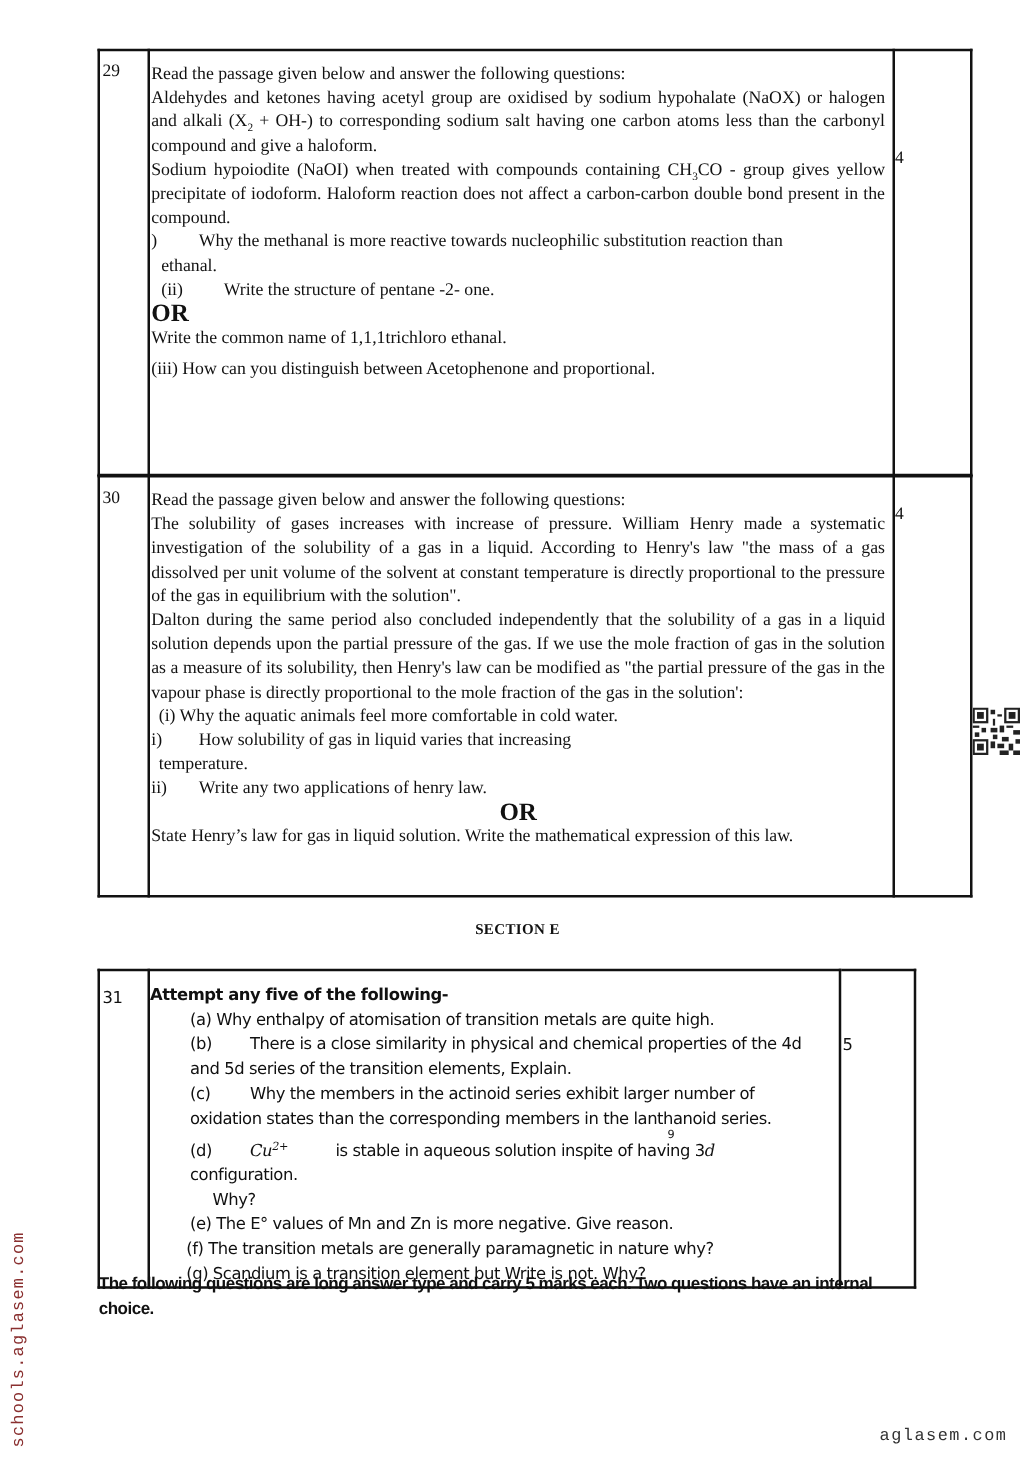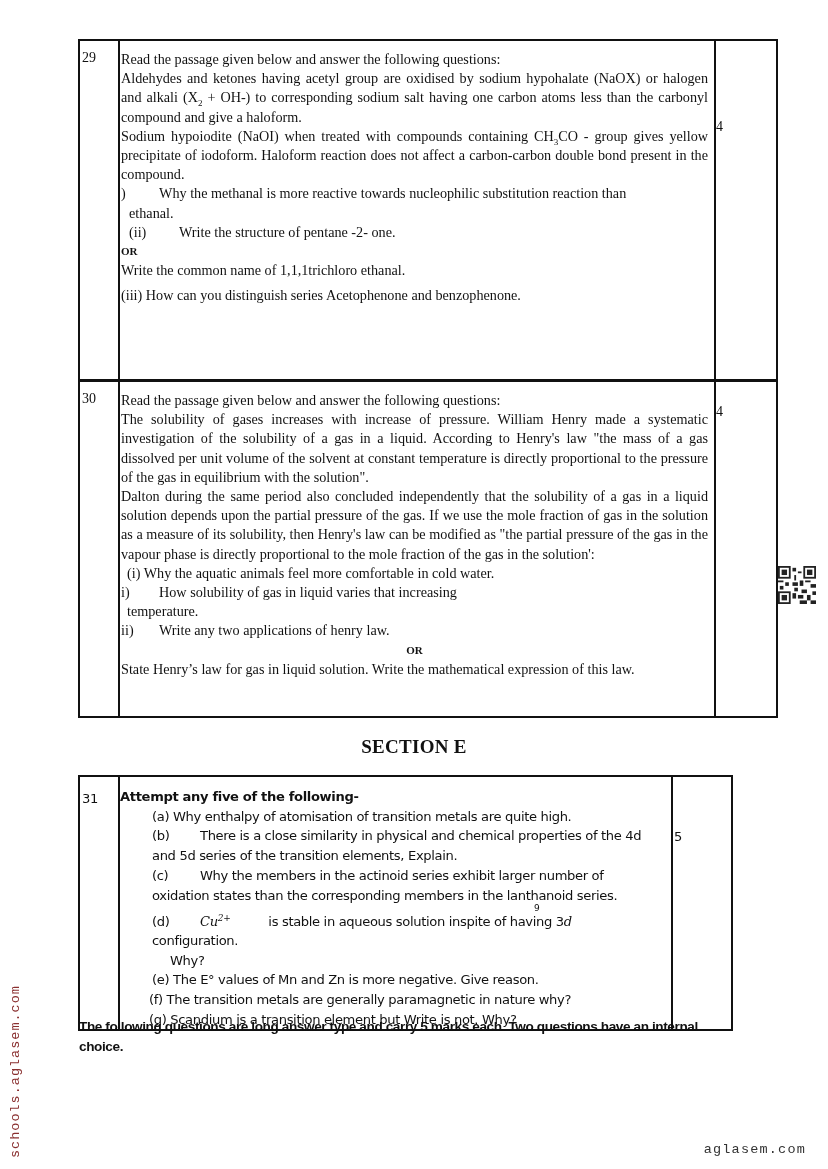--- a/index.html
+++ b/index.html
@@ -15,27 +15,27 @@
 
   #t29 { left: 78px; top: 39px; width: 700px; }
   #t29 td.content { height: 338px; }
   #t30 { left: 78px; top: 380px; width: 700px; }
   #t30 td.content { height: 334px; }
 
   .txt { font-family: "Liberation Serif", "DejaVu Serif", serif; font-size: 14.2px; line-height: 19.2px; }
   .just { text-align: justify; text-align-last: left; }
   .p { margin: 0; }
   .pad { padding-left: 1px; padding-right: 6px; }
-  .or { text-align: center; font-weight: bold; font-size: 11px; }
+  .or { text-align: center; font-weight: bold; font-size: 20px; }
   .tab { display: inline-block; width: 38px; }
   .tab2 { display: inline-block; width: 36px; }
   .ind1 { padding-left: 8px; }
   .ind2 { padding-left: 6px; }
 
-  #section-e { position: absolute; left: 0; width: 828px; top: 736px; text-align: center; font-weight: bold; font-size: 19px; letter-spacing: 0.3px; }
+  #section-e { position: absolute; left: 0; width: 828px; top: 736px; text-align: center; font-weight: bold; font-size: 12px; letter-spacing: 0.3px; }
 
   #t31 { left: 78px; top: 775px; width: 655px; }
   #t31 td.content { height: 238px; }
   .cal { font-family: "DejaVu Sans", "Liberation Sans", sans-serif; font-size: 13.1px; line-height: 19.6px; letter-spacing: -0.35px; }
   .subq { padding-left: 32px; }
   .it { font-style: italic; font-family: "DejaVu Serif", serif; }
 
   #instr { position: absolute; left: 79px; top: 1017px; width: 650px; font-family: Liberation Sans, sans-serif; font-weight: bold; font-size: 13.6px; line-height: 20px; letter-spacing: -0.4px; }
 
   #wm-left { position: absolute; left: 8px; top: 1158px; transform-origin: left top; transform: rotate(-90deg); font-family: "Liberation Mono", "DejaVu Sans Mono", monospace; font-size: 13.5px; color: #8a3030; letter-spacing: 1px; white-space: nowrap; }
@@ -54,21 +54,21 @@
     <td class="content">
       <div class="txt pad just" style="padding-top:9px;">
         <p class="p">Read the passage given below and answer the following questions:</p>
         <p class="p just"><span>Aldehydes and ketones having acetyl group are oxidised by sodium hypohalate (NaOX) or halogen and alkali (X</span><sub>2</sub><span> + OH-) to corresponding sodium salt having one carbon atoms less than the carbonyl compound and give a haloform.</span></p>
         <p class="p just"><span>Sodium hypoiodite (NaOI) when treated with compounds containing CH</span><sub>3</sub><span>CO - group gives yellow precipitate of iodoform. Haloform reaction does not affect a carbon-carbon double bond present in the compound.</span></p>
         <p class="p"><span class="tab">)</span><span>Why the methanal is more reactive towards nucleophilic substitution reaction than</span></p>
         <p class="p ind1">ethanal.</p>
         <p class="p ind1"><span class="tab" style="width:50px">(ii)</span><span>Write the structure of pentane -2- one.</span></p>
         <p class="p or">OR</p>
         <p class="p">Write the common name of 1,1,1trichloro ethanal.</p>
-        <p class="p" style="margin-top:6px;">(iii) How can you distinguish series Acetophenone and benzophenone.</p>
+        <p class="p" style="margin-top:6px;">(iii) How can you distinguish between Acetophenone and proportional.</p>
       </div>
     </td>
     <td class="marks serif" style="width:60px;">
       <div style="padding-top:78px;">4</div>
     </td>
   </tr>
 </tbody>
   </table>
 
 <table class="qtable" id="t30">

